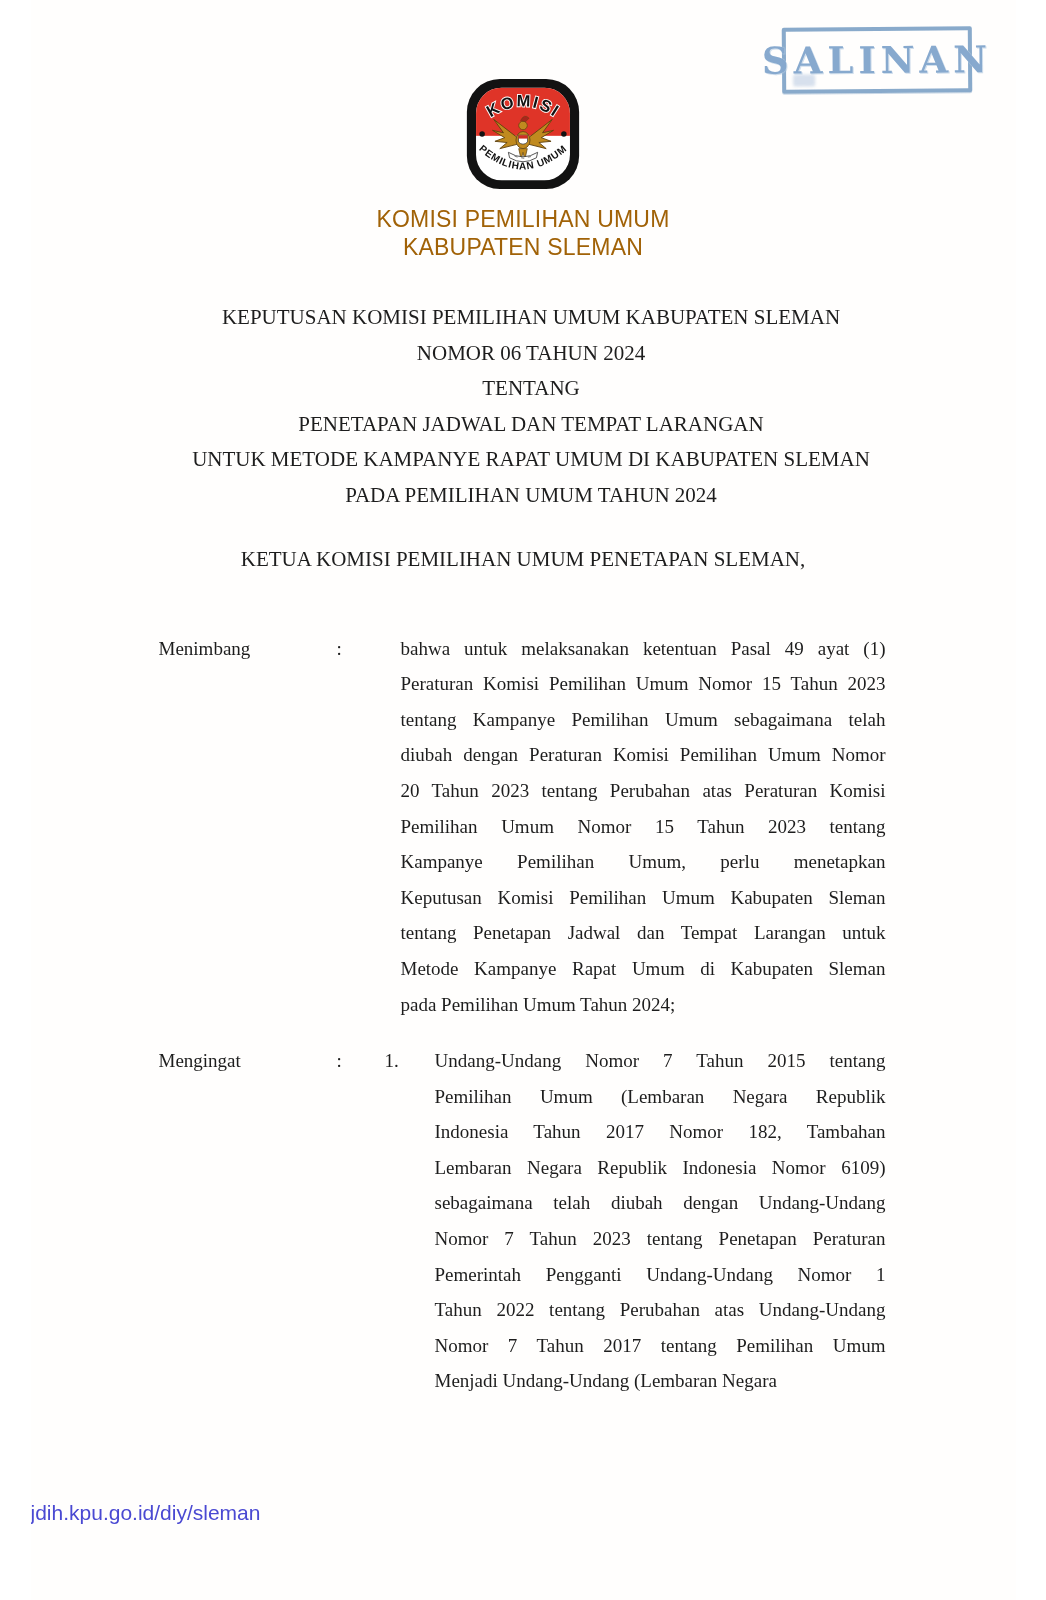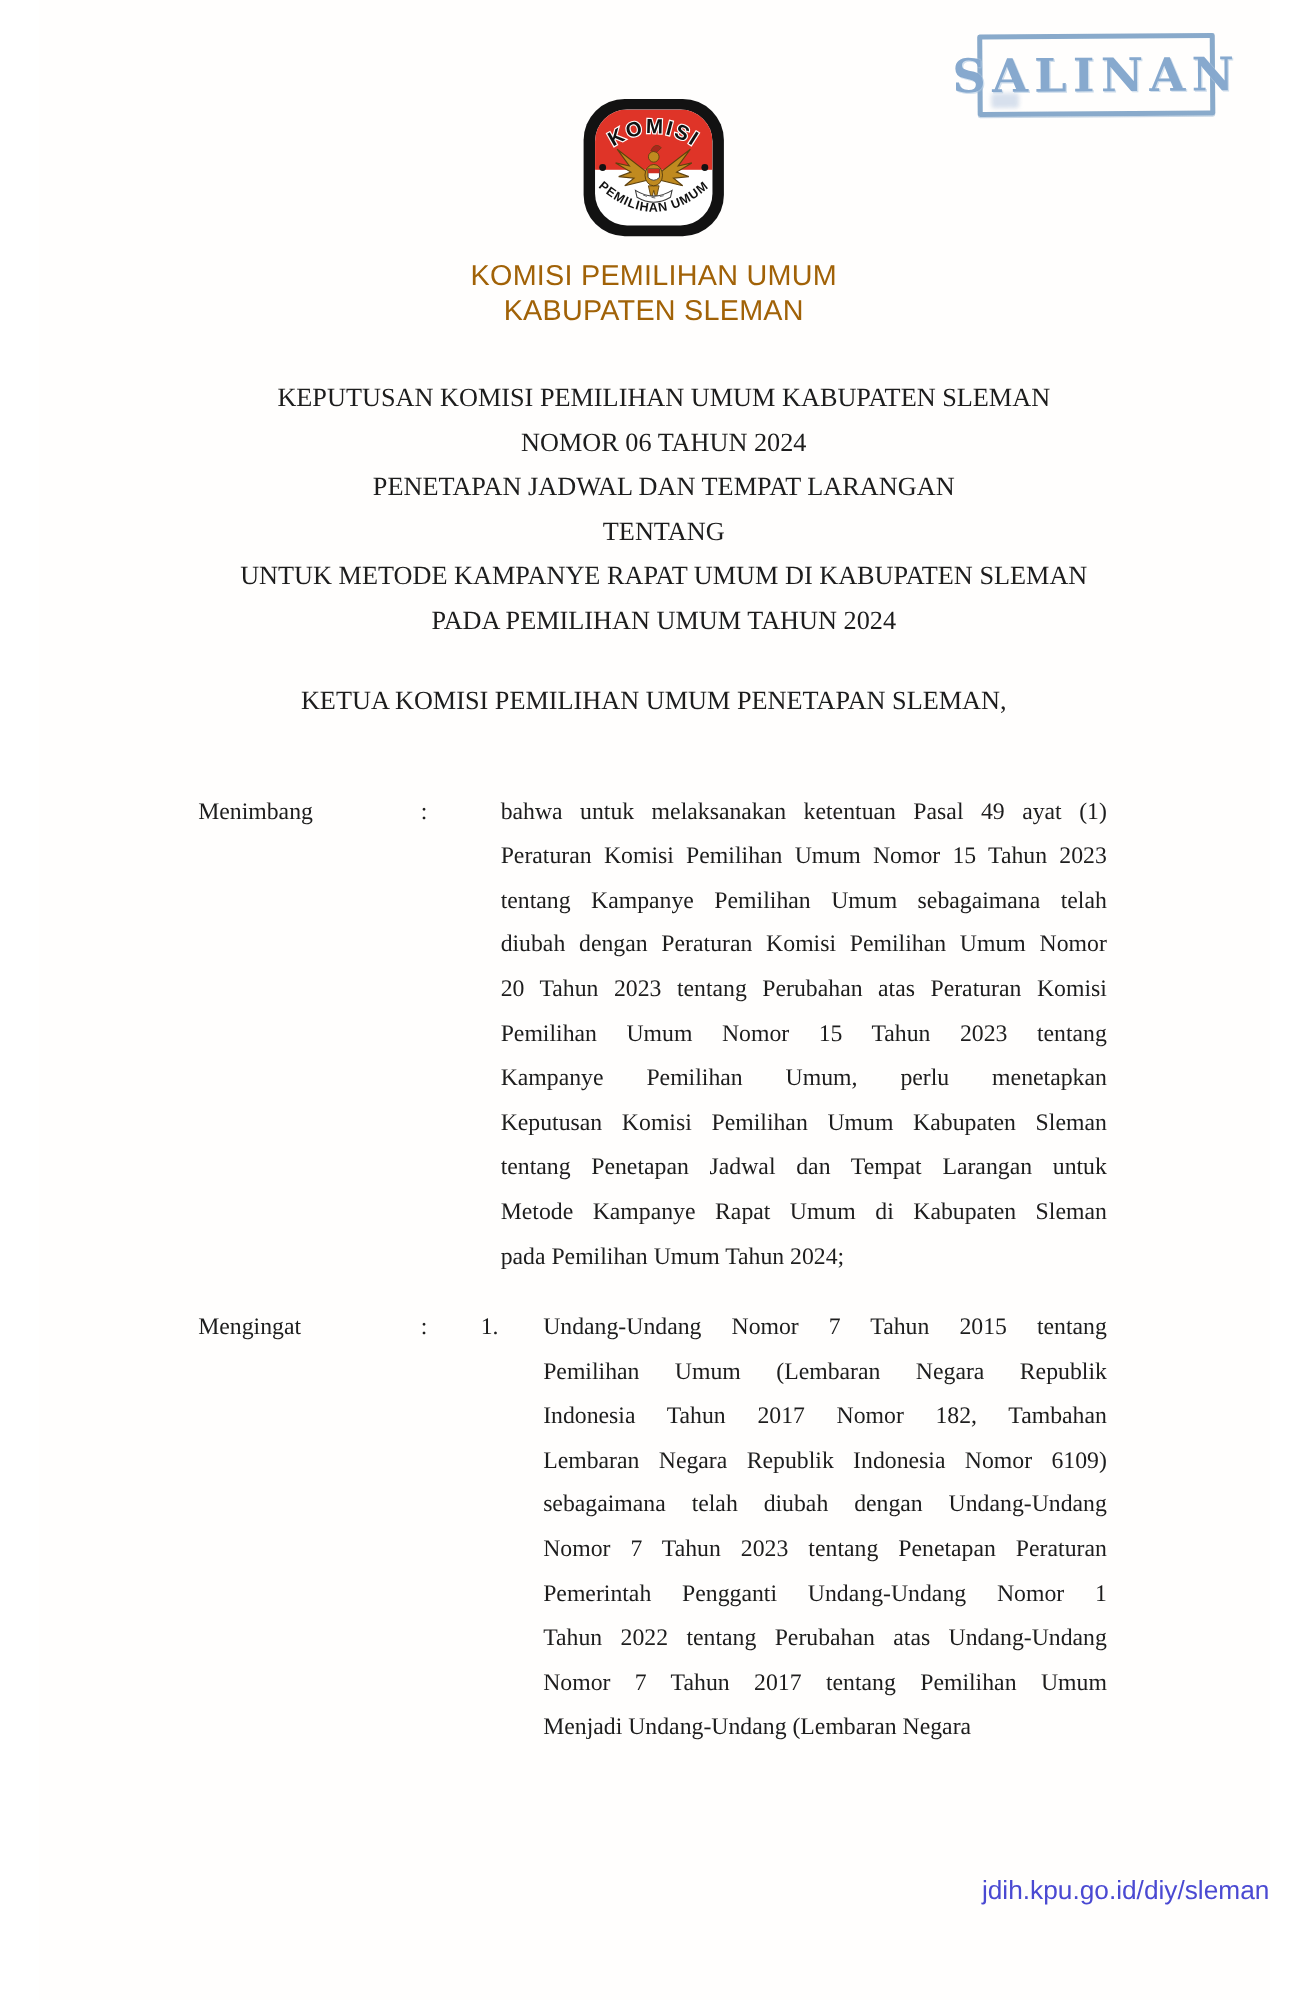--- a/index.html
+++ b/index.html
@@ -46,21 +46,21 @@
   .clause-colon { width:48px; flex:none; }
   .clause-body { flex:1; min-width:0; }
   .item { display:flex; }
   .item-number { width:34px; flex:none; }
   .item-lines { flex:1; min-width:0; }
   .jline { text-align:justify; text-align-last:justify; white-space:normal;padding-left:16px; }
   .jline.last { text-align-last:left; }
   .doc-title .jline, .doc-title .jline.last { text-align:center; text-align-last:center; }
   
   .footer {
-    position:absolute; top:1501px; left:0; width:100%; text-align:right;
+    position:absolute; top:1501px; left:0; width:100%; text-align:left;
     font-family:"Liberation Sans", sans-serif; font-size:21px;
   }
   .footer a { color:#4a49d2; text-decoration:none; }
 </style>
 </head>
 <body>
 
 <div class="page">
 
   <div class="stamp">
@@ -101,22 +101,22 @@
         <textPath href="#arcBottom" startOffset="50%" text-anchor="middle">PEMILIHAN UMUM</textPath>
       </text>
     </svg>
     <div class="org">KOMISI PEMILIHAN UMUM</div>
     <div class="org">KABUPATEN SLEMAN</div>
   </div>
 
   <div class="doc-title">
       <div class="jline">KEPUTUSAN KOMISI PEMILIHAN UMUM KABUPATEN SLEMAN</div>
       <div class="jline">NOMOR 06 TAHUN 2024</div>
+      <div class="jline">TENTANG</div>
       <div class="jline">PENETAPAN JADWAL DAN TEMPAT LARANGAN</div>
-      <div class="jline">TENTANG</div>
       <div class="jline">UNTUK METODE KAMPANYE RAPAT UMUM DI KABUPATEN SLEMAN</div>
       <div class="jline last">PADA PEMILIHAN UMUM TAHUN 2024</div>
     </div>
 
   <div class="salutation">KETUA KOMISI PEMILIHAN UMUM PENETAPAN SLEMAN,</div>
 
   <div class="clauses">
     <div class="clause">
       <div class="clause-label">Menimbang</div>
       <div class="clause-colon">:</div>

